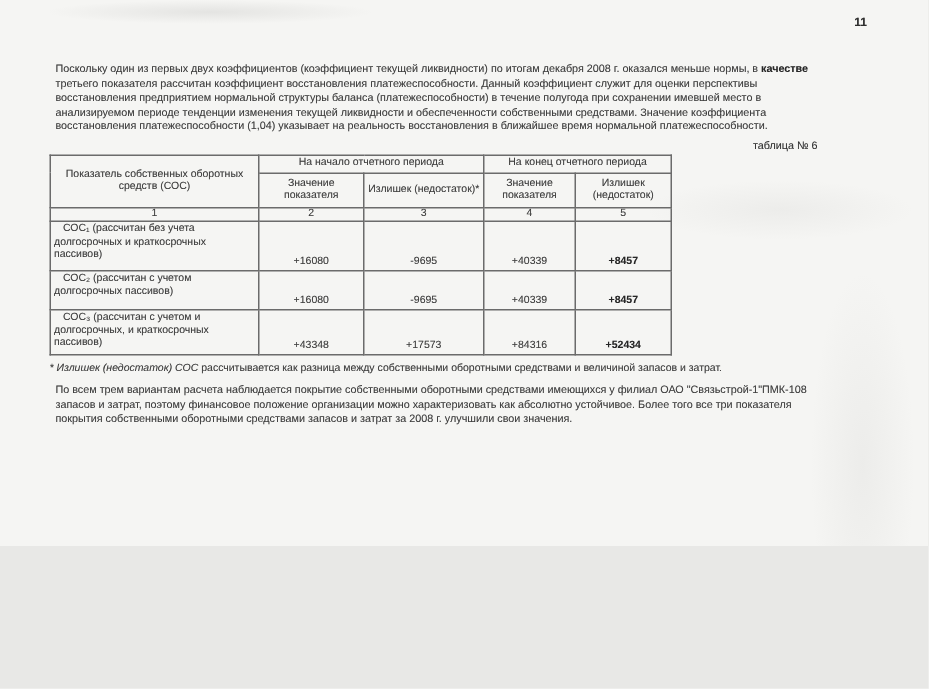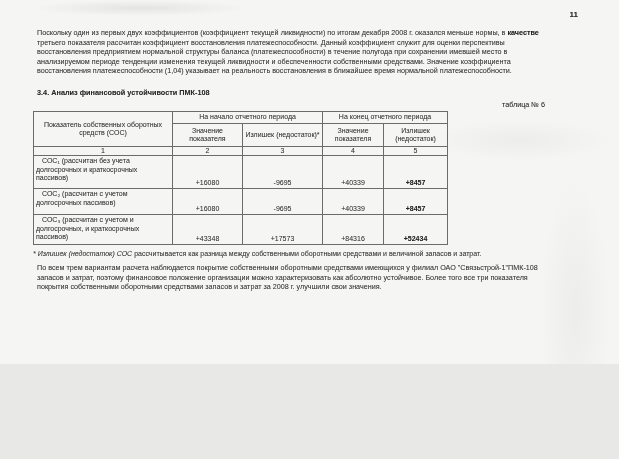--- a/index.html
+++ b/index.html
@@ -12,21 +12,21 @@
     text-shadow:0 0 0.4px rgba(90,90,90,0.45);
   }
   .smudge { position:absolute; pointer-events:none; }
   .smudge.s1 { left:30px; top:0; width:220px; height:16px;
     background:radial-gradient(ellipse at center, rgba(150,150,148,0.18), rgba(150,150,148,0) 70%); }
   .smudge.s2 { left:540px; top:180px; width:70px; height:260px;
     background:radial-gradient(ellipse at center, rgba(160,160,158,0.10), rgba(160,160,158,0) 70%); }
   .smudge.s3 { left:430px; top:120px; width:180px; height:40px;
     background:radial-gradient(ellipse at center, rgba(160,160,158,0.10), rgba(160,160,158,0) 70%); }
   .page-num { position:absolute; top:10px; right:41px; font-size:8px; font-weight:bold; color:#2e2e2e; }
-  .content { position:absolute; left:0; top:0; right:0; bottom:0; padding:28px 29px 0 37px; box-sizing:border-box; }
+  .content { position:absolute; left:0; top:0; right:0; bottom:0; padding:41px 29px 0 37px; box-sizing:border-box; }
   .para { margin:0; font-size:7.2px; line-height:9.6px; }
   .para b { color:#262626; }
   .heading { margin:12px 0 0 0; font-size:7.3px; line-height:9px; font-weight:bold; color:#2c2c2c; }
   .heading.sub { margin-top:9.5px; }
   .table-caption { margin:3px 45px 2px 0; font-size:7.2px; text-align:right; color:#333; }
   table.fin { border-collapse:collapse; table-layout:fixed; width:414px; margin:1px 0 0 -4px; background:transparent; }
   table.fin td { border:1px solid #6b6b6b; font-size:7px; line-height:8.4px; padding:1px 2px; color:#3f3f3f; overflow:hidden; }
   td.hdr { text-align:center; vertical-align:middle; }
   tr.r-group { height:12px; }
   tr.r-sub { height:23px; }
@@ -48,21 +48,20 @@
   <div class="smudge s1"></div>
   <div class="smudge s2"></div>
   <div class="smudge s3"></div>
 
   <div class="page-num">11</div>
 
   <div class="content">
 
     <p class="para"><span>Поскольку один из первых двух коэффициентов (коэффициент текущей ликвидности) по итогам декабря 2008 г. оказался меньше нормы, в </span><b>качестве</b><br><span>третьего показателя рассчитан коэффициент восстановления платежеспособности. Данный коэффициент служит для оценки перспективы</span><br><span>восстановления предприятием нормальной структуры баланса (платежеспособности) в течение полугода при сохранении имевшей место в</span><br><span>анализируемом периоде тенденции изменения текущей ликвидности и обеспеченности собственными средствами. Значение коэффициента</span><br><span>восстановления платежеспособности (1,04) указывает на реальность восстановления в ближайшее время нормальной платежеспособности.</span></p>
 
-    <div class="heading">3.4. Анализ финансовой устойчивости ПМК-108</div>
 
     <div class="table-caption">таблица № 6</div>
 
     <table class="fin">
       <colgroup>
         <col style="width:139px">
           <col style="width:70px">
           <col style="width:80px">
           <col style="width:61px">
           <col style="width:64px">

